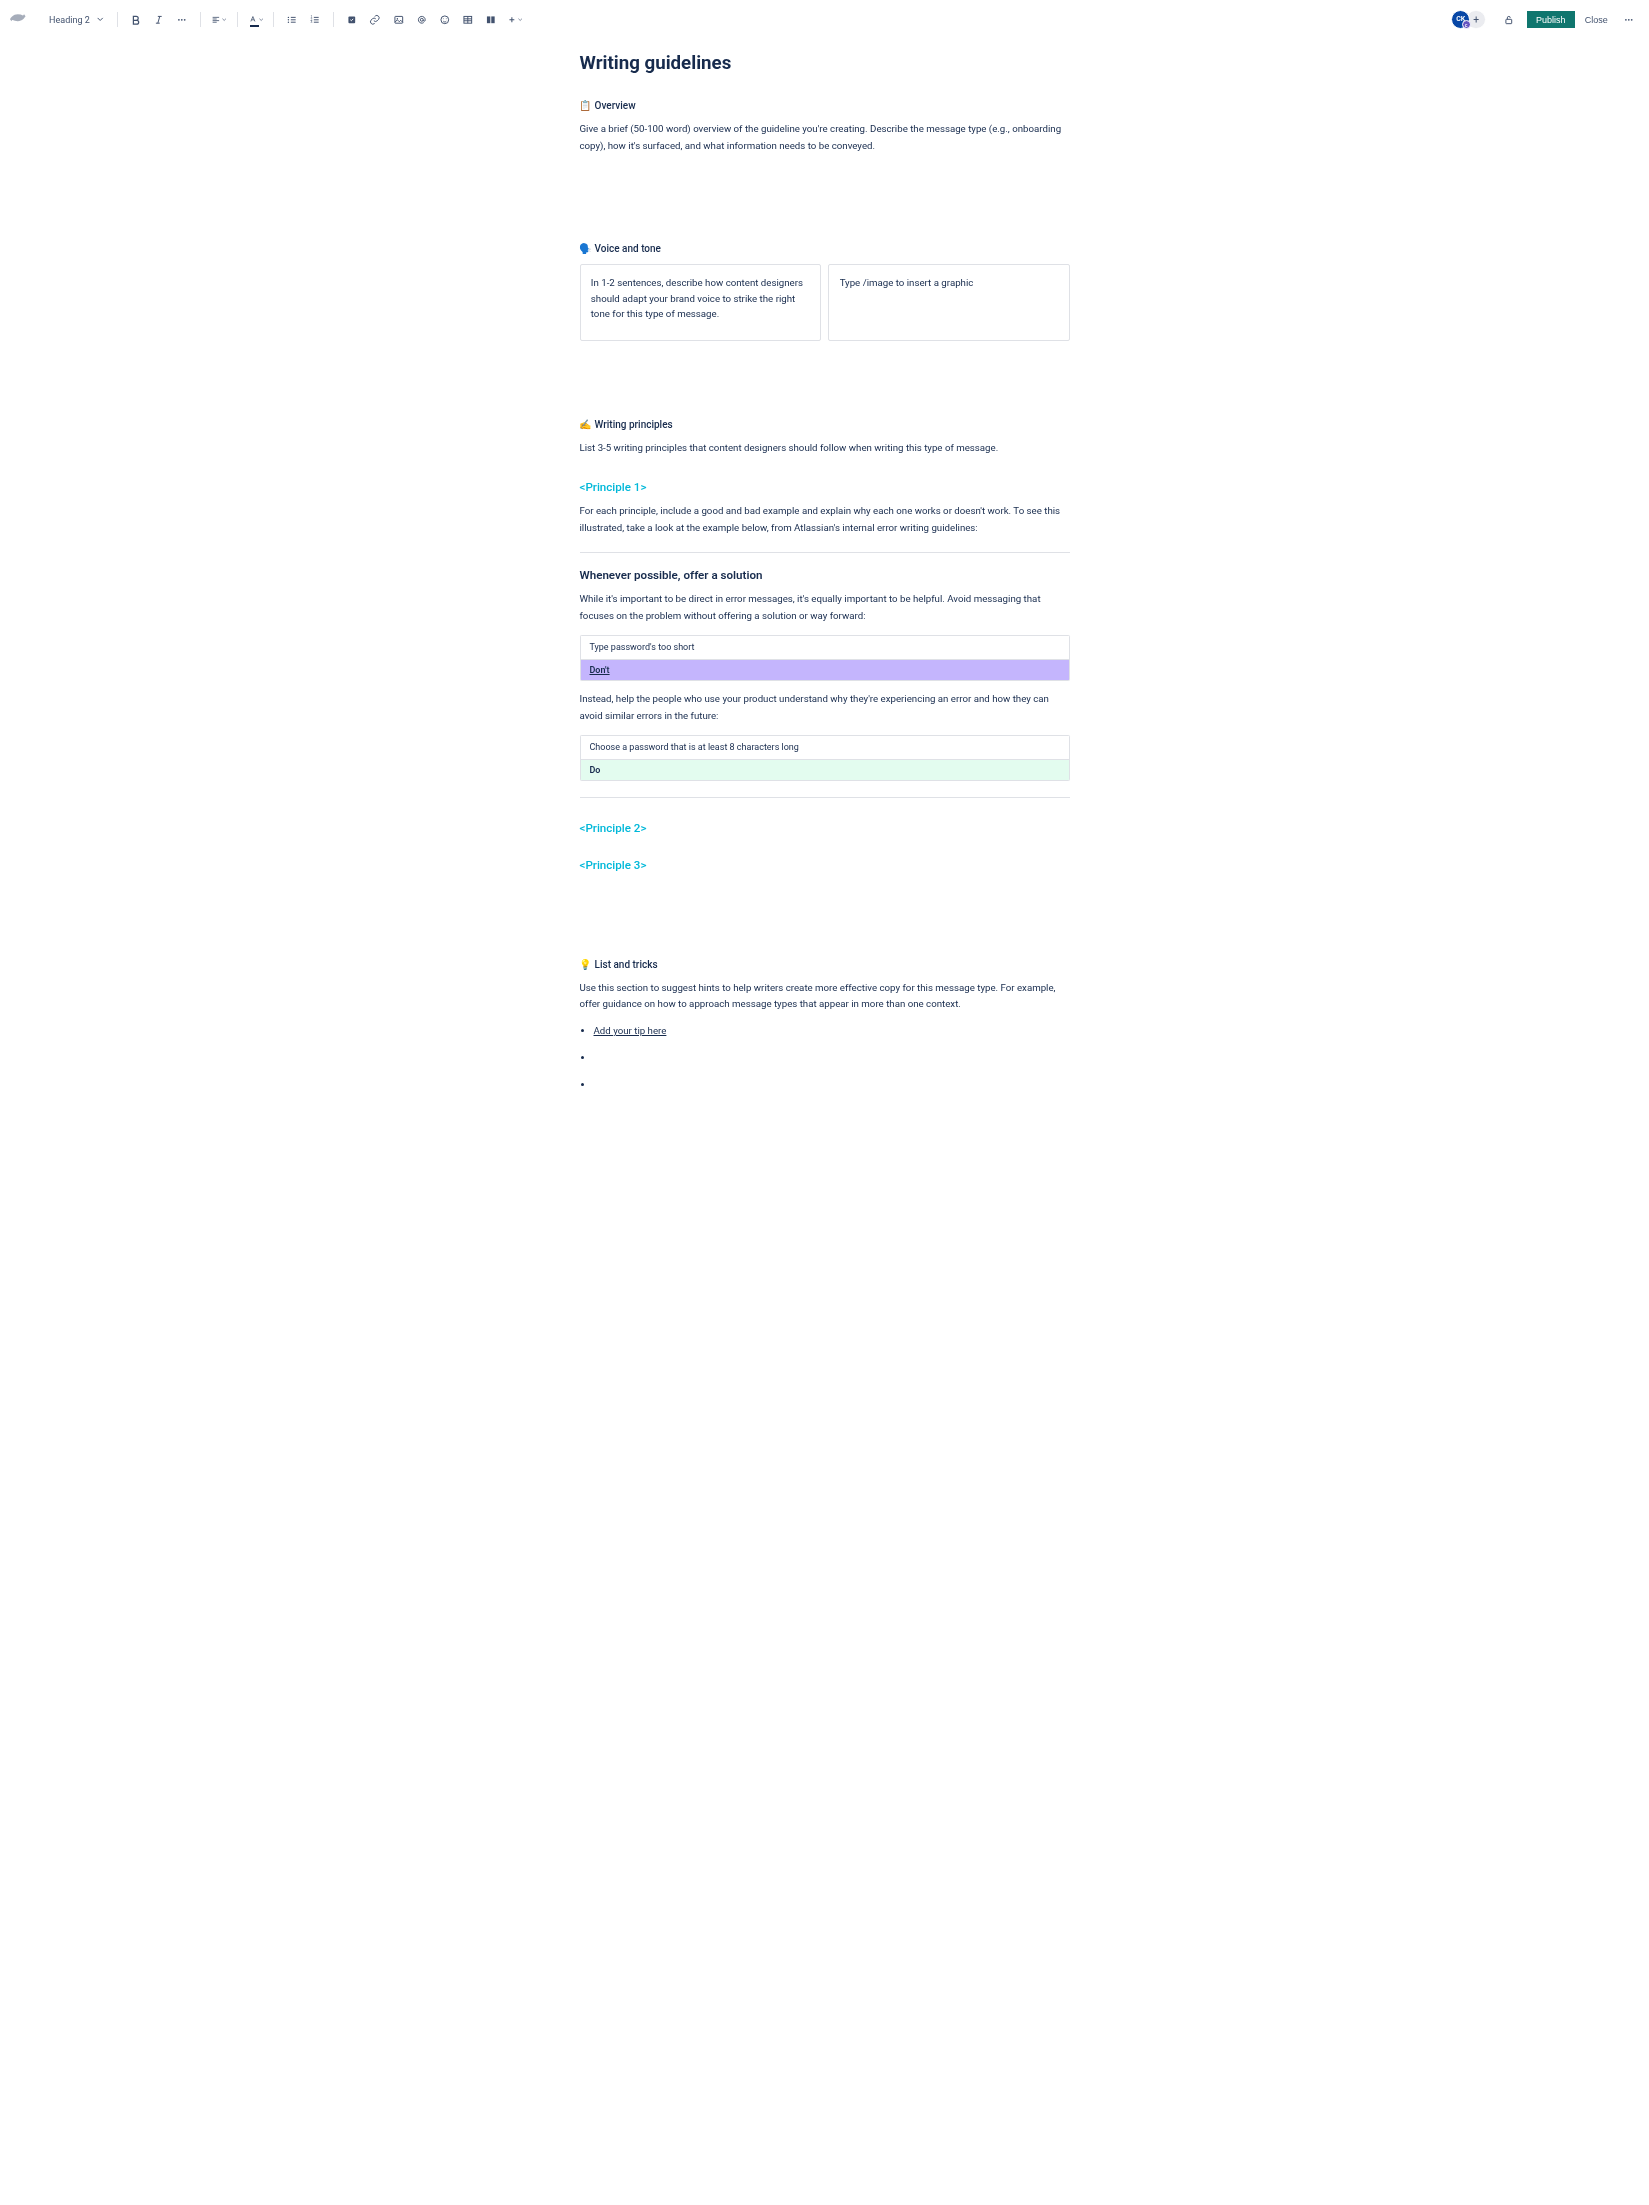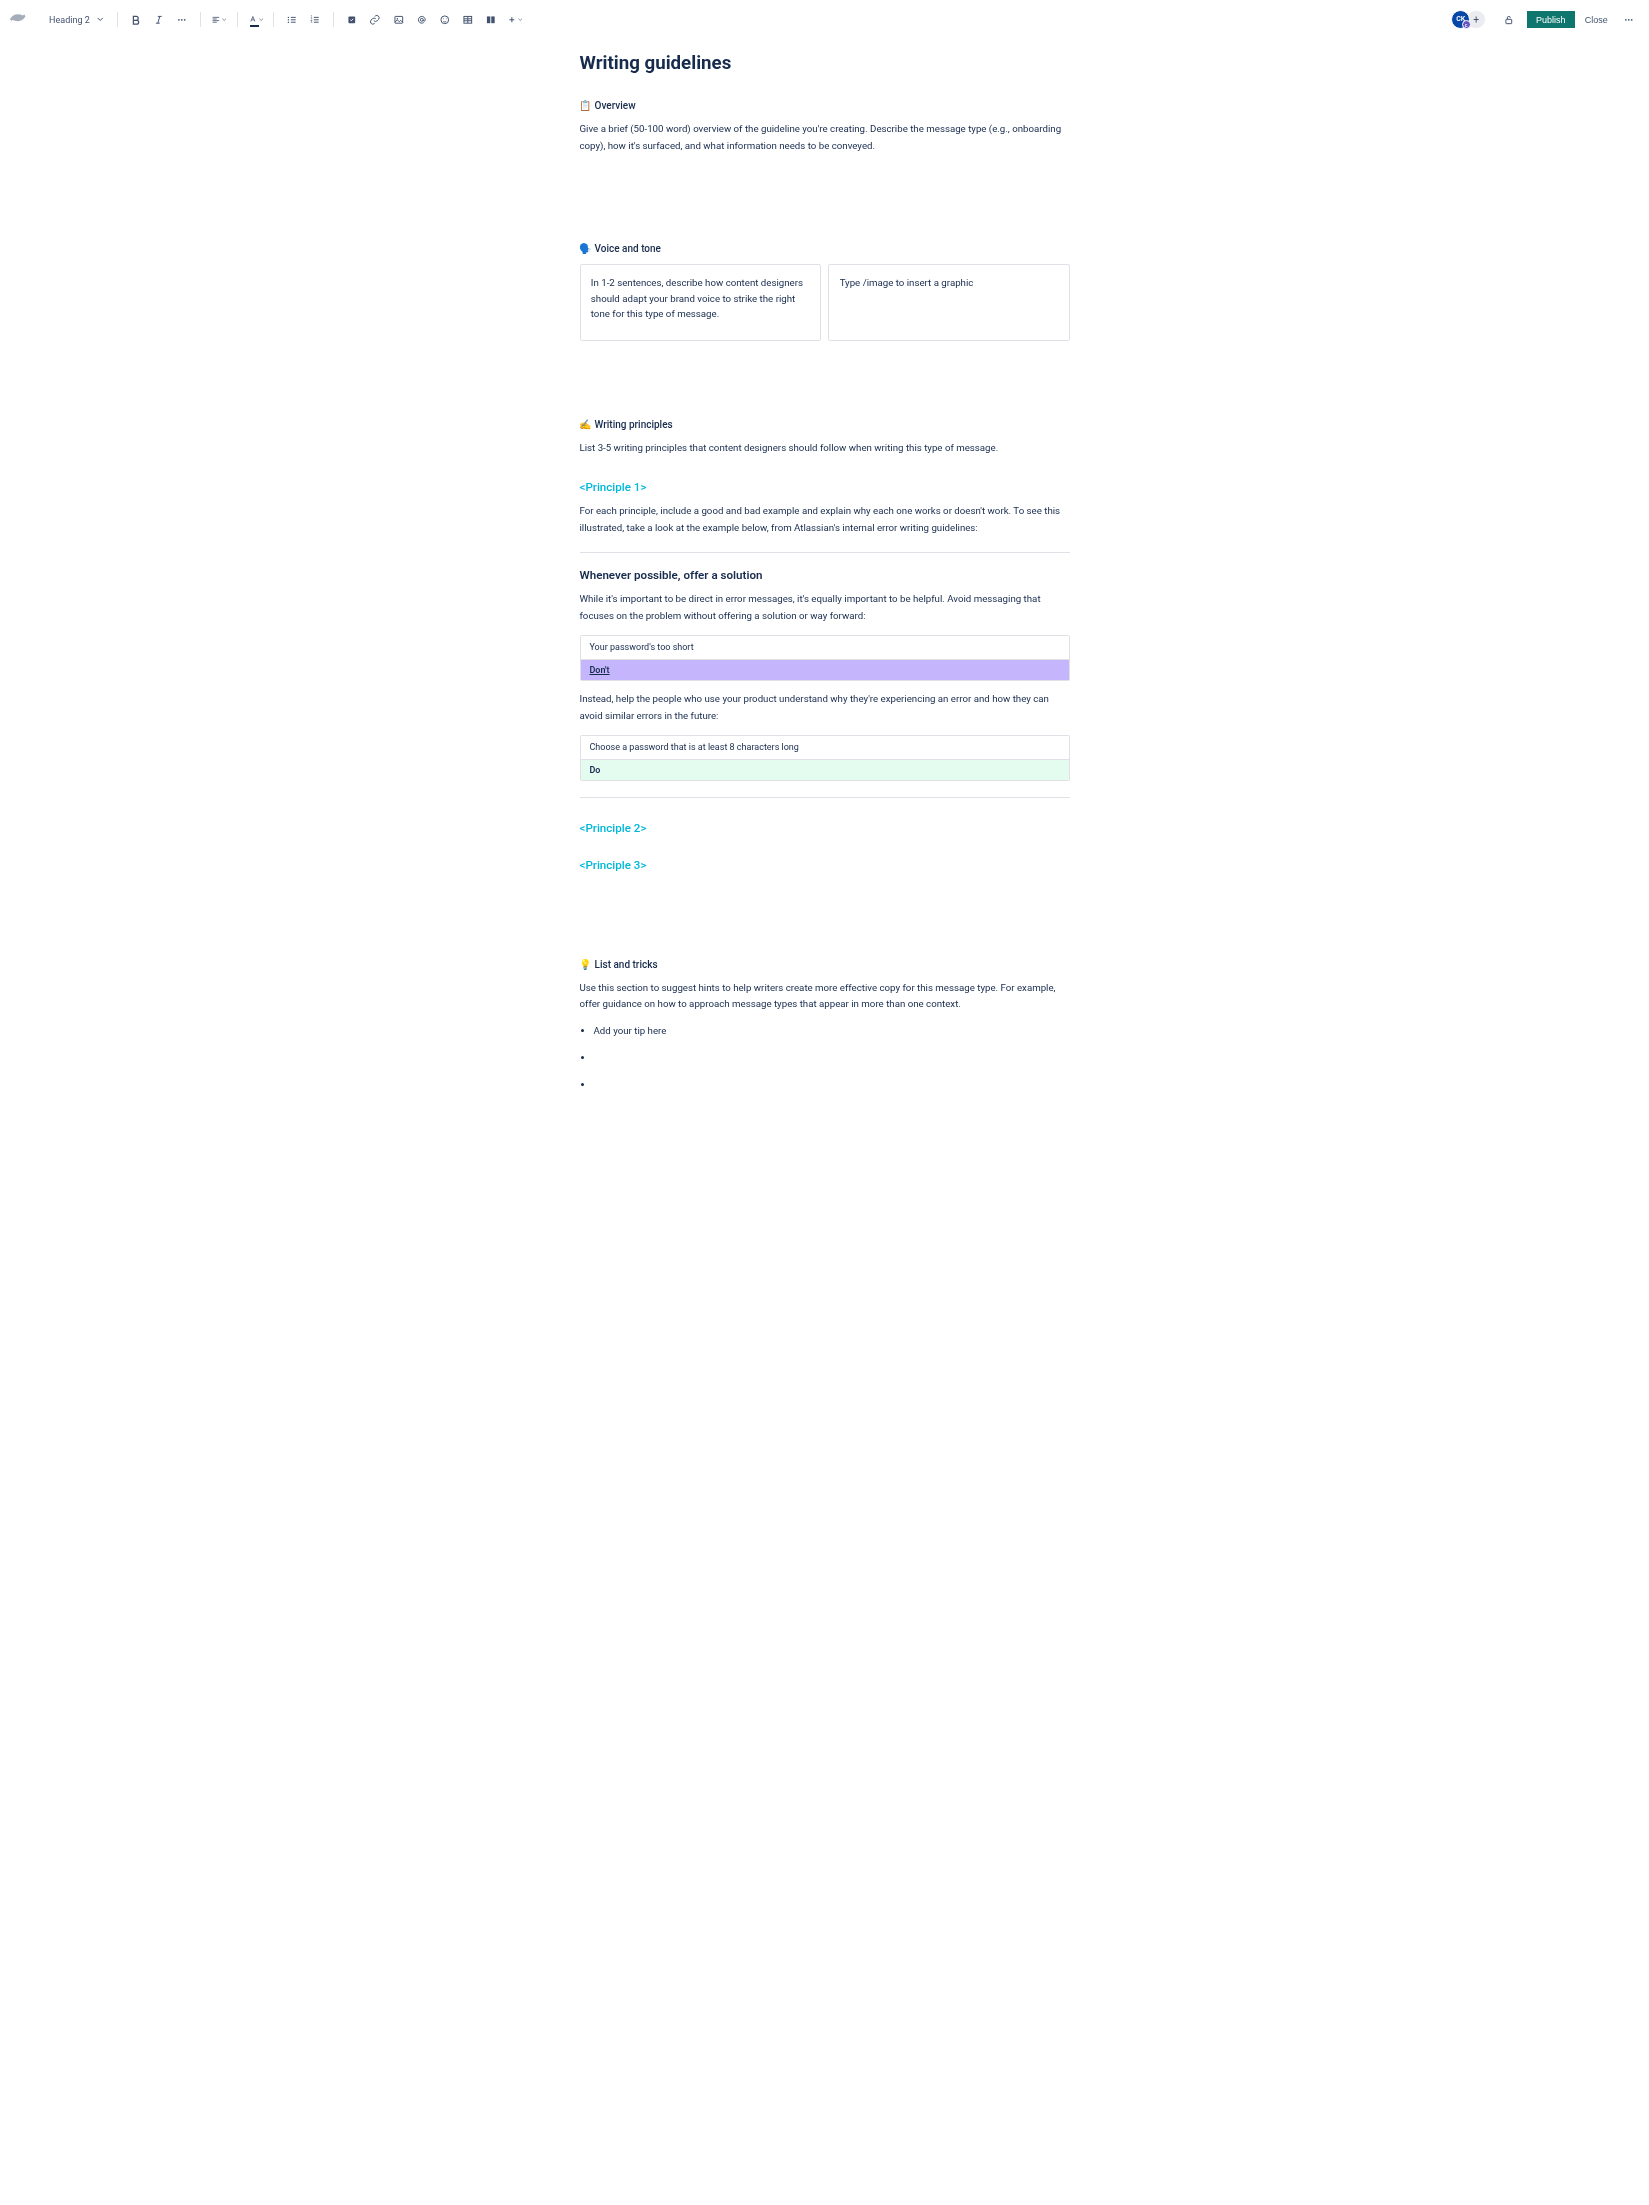--- a/index.html
+++ b/index.html
@@ -305,20 +305,21 @@
   padding-left: 14px;
   margin-top: 5.2px;
 }
 
 ul li {
   font-size: 9.7px;
   line-height: 1.714;
   color: #172b4d;
   margin-bottom: 10px;
   min-height: 13px;
+  text-decoration: underline;
 }
 
 .big-gap {
   height: 52px;
 }
 </style>
 </head>
 <body>
 
 <div class="toolbar">
@@ -508,21 +509,21 @@
 
   <h3 class="principle-link">&lt;Principle 1&gt;</h3>
   <p>For each principle, include a good and bad example and explain why each one works or doesn't work. To see this illustrated, take a look at the example below, from Atlassian's internal error writing guidelines:</p>
 
   <hr>
 
   <h3 class="principle-heading">Whenever possible, offer a solution</h3>
   <p>While it's important to be direct in error messages, it's equally important to be helpful. Avoid messaging that focuses on the problem without offering a solution or way forward:</p>
 
   <div class="example-box">
-    <div class="example-text">Your password's too short</div>
+    <div class="example-text">Type password's too short</div>
     <div class="example-label dont">Don't</div>
   </div>
 
   <p>Instead, help the people who use your product understand why they're experiencing an error and how they can avoid similar errors in the future:</p>
 
   <div class="example-box">
     <div class="example-text">Choose a password that is at least 8 characters long</div>
     <div class="example-label do">Do</div>
   </div>
 

